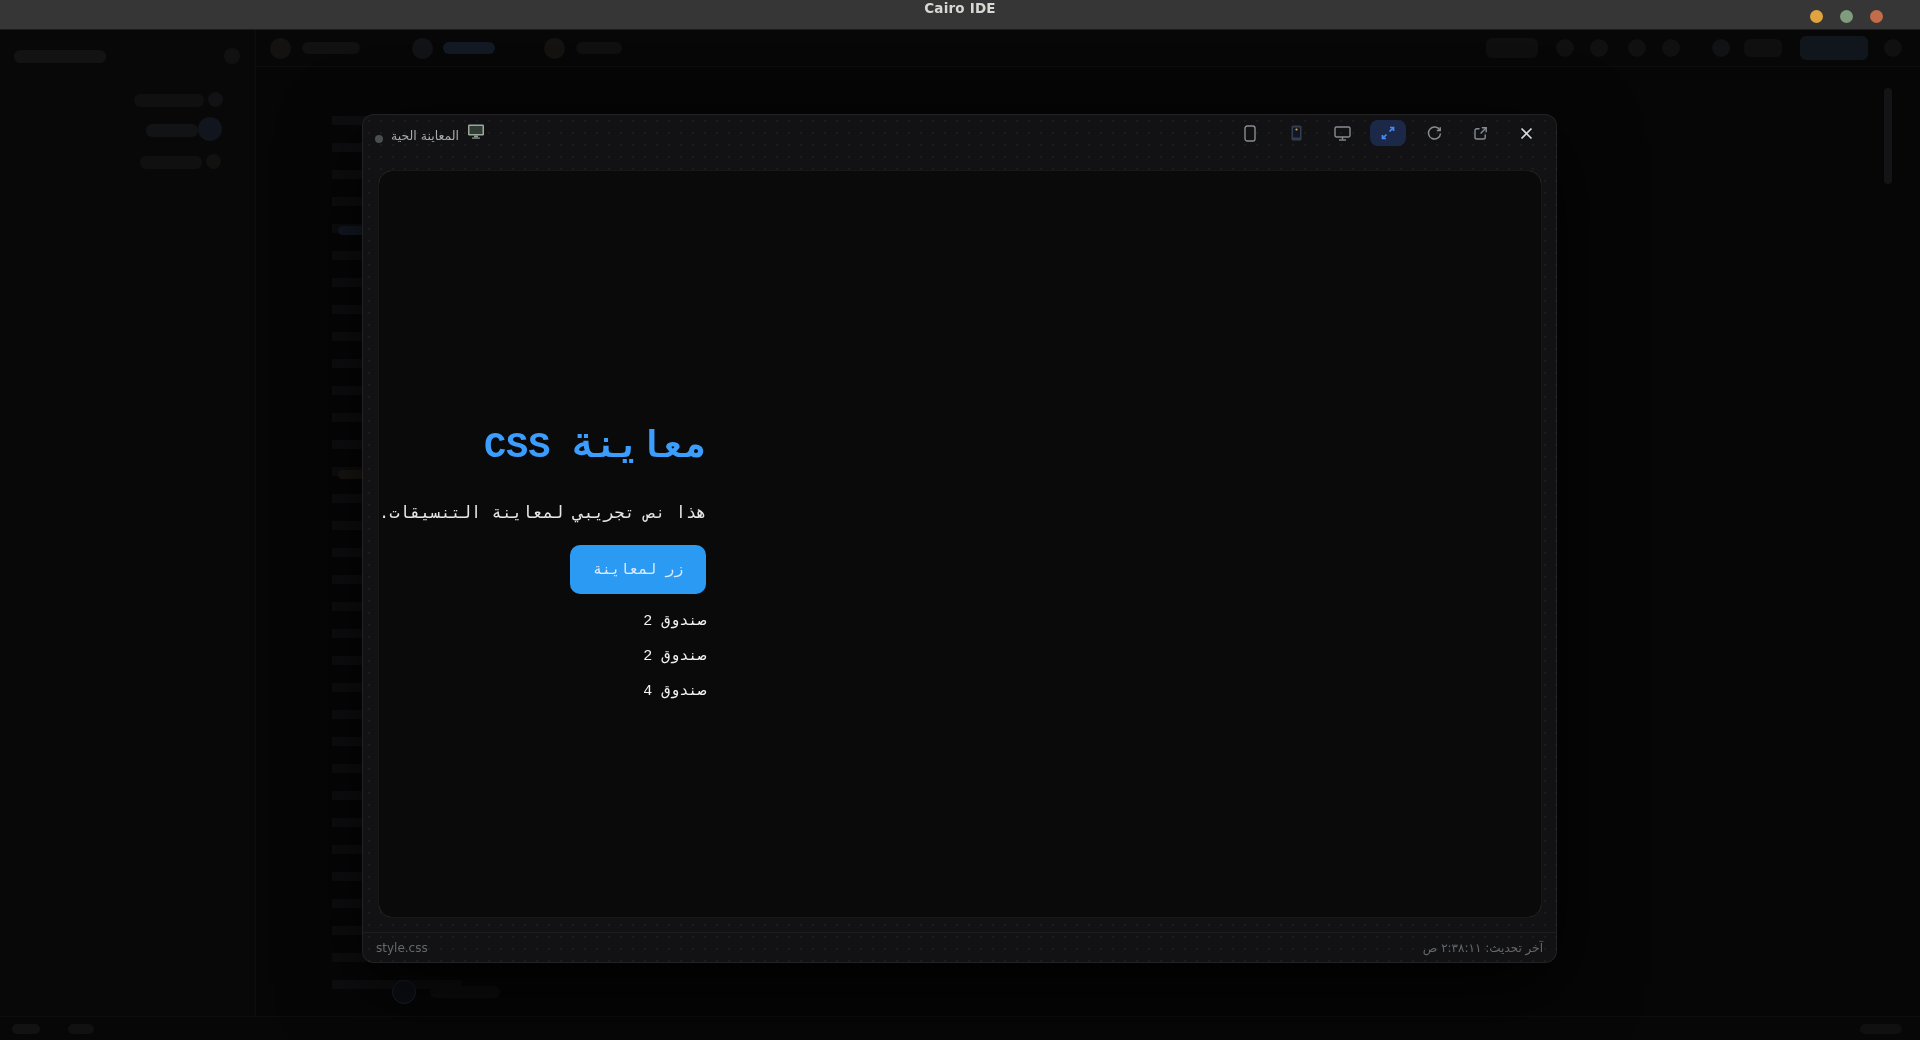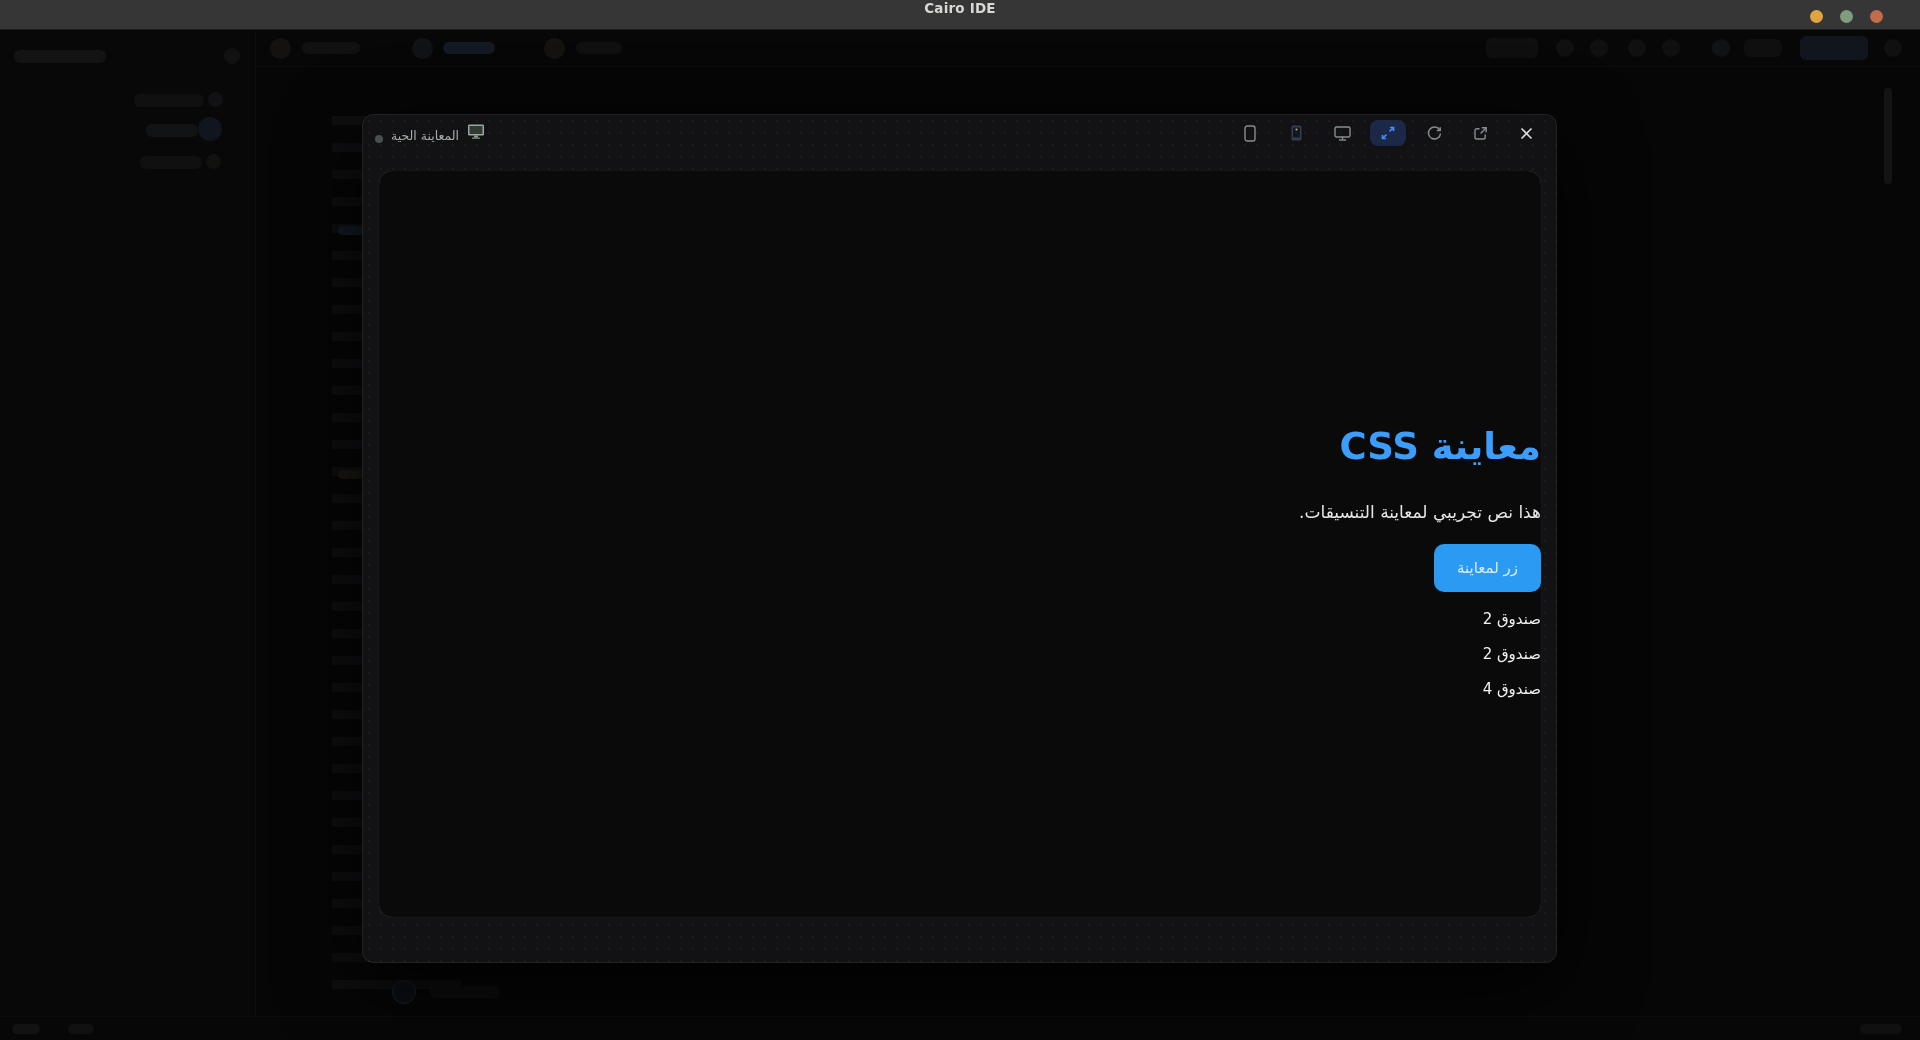--- a/index.html
+++ b/index.html
@@ -47,21 +47,21 @@
   .mh-toolbar { display:flex; align-items:center; gap:10px; }
   .tb-btn { width:36px; height:26px; display:flex; align-items:center; justify-content:center;
     color:#868d93; cursor:pointer; border-radius:8px; background:transparent; border:none; }
   .tb-btn.active { background:#1b2847; color:#478af7; }
   .tb-btn.close { color:#d5d9dc; }
   .tb-btn svg { display:block; }
 
   
   .preview { position:absolute; left:15px; top:55px; right:14px; bottom:44px;
     background:#0a0a0b; border:1px solid rgba(255,255,255,0.055); border-radius:14px;
-    display:flex; align-items:center; justify-content:flex-end; overflow:hidden; }
+    display:flex; align-items:center; justify-content:flex-start; overflow:hidden;font-family:Liberation Mono, monospace; }
   .corner { position:absolute; width:17px; height:17px; border:1.5px solid rgba(210,216,220,0.38); }
   .corner.tl { left:-1px; top:-1px; border-right:none; border-bottom:none; border-top-left-radius:14px; }
   .corner.tr { right:-1px; top:-1px; border-left:none; border-bottom:none; border-top-right-radius:14px; }
   .corner.bl { left:-1px; bottom:-1px; border-right:none; border-top:none; border-bottom-left-radius:14px; }
   .corner.br { right:-1px; bottom:-1px; border-left:none; border-top:none; border-bottom-right-radius:14px; }
 
   .pv-content { direction:rtl; text-align:right; width:auto; margin-top:44px; }
   .pv-heading { color:#3b9eff; font-size:37px; font-weight:bold; margin-bottom:34px; }
   .pv-paragraph { color:#e6e6e6; font-size:17px; margin-bottom:22px; }
   .pv-button-row { margin-bottom:10px; }
@@ -211,13 +211,17 @@
       <div class="pv-paragraph">هذا نص تجريبي لمعاينة التنسيقات.</div>
       <div class="pv-button-row">
         <button class="pv-button">زر لمعاينة</button>
       </div>
       <div class="pv-box">صندوق 2</div>
       <div class="pv-box">صندوق 2</div>
       <div class="pv-box">صندوق 4</div>
     </div>
   </div>
 
+  <div class="modal-footer">
+    <span class="mf-file">style.css</span>
+    <span class="mf-updated">آخر تحديث: ٢:٣٨:١١ ص</span>
+  </div>
 </div>
 
 </body></html>

